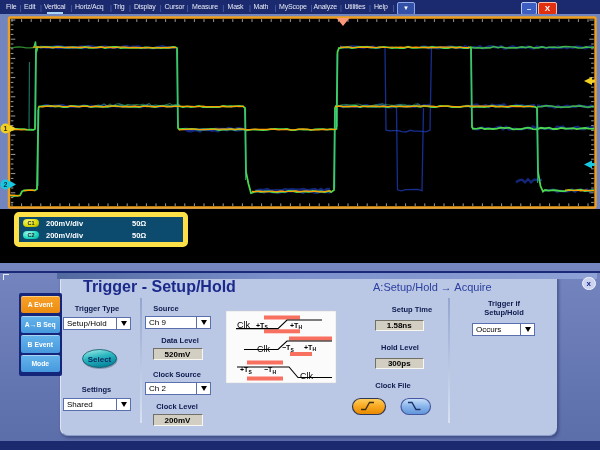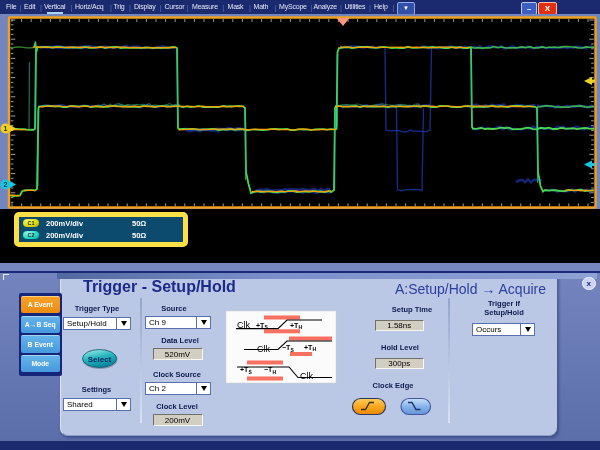--- a/index.html
+++ b/index.html
@@ -38,21 +38,21 @@
      background:linear-gradient(180deg,#7585bf,#6577b2 60%,#5b6da9)}
   #paneltopline{left:0;top:8.3px;width:600px;height:2px;background:#1b2a78}
   #win{left:60px;top:11.5px;width:495.5px;height:159px;background:#bac7e5;
      border-radius:6px 3px 8px 8px;border-top:1px solid #e8eef8;
      border-left:1px solid #dde6f4;border-bottom:1px solid #8a9cc8;
      box-shadow:1.5px 2px 3px rgba(20,30,80,.4)}
   #panelband{left:57px;top:10.3px;width:540px;height:5.3px;
      background:linear-gradient(90deg,#51699f,#7b90cb 40%,#8fa2d6)}
   #panelbottom{left:0;top:177.5px;width:600px;height:9.5px;background:#1b2a6e}
   #wintitle{left:83px;top:15px;color:#1b2a8a;font-weight:bold;font-size:16px}
-  #winsub{left:395px;top:17.5px;color:#2b3f9e;font-size:14px}
+  #winsub{left:373px;top:17.5px;color:#2b3f9e;font-size:11px}
   #xbtn{left:582px;top:13.5px;width:11.5px;height:11.5px;border-radius:50%;
      background:#ccd4f0;border:1px solid #f0f4ff;color:#1b2a8a;font-size:8px;font-weight:bold;
      display:flex;align-items:center;justify-content:center}
   
   #tabback{left:18.5px;top:30px;width:43px;height:83px;background:#15267a;border-radius:2px}
   .tab{position:absolute;left:21px;width:38.5px;height:16.5px;border-radius:2px;
      color:#fff;font-weight:bold;font-size:6.8px;display:flex;align-items:center;
      justify-content:center}
   .tabblue{background:linear-gradient(180deg,#63b2ea,#4699dd);
      border-top:1px solid #a8d4f4}
@@ -68,21 +68,21 @@
   .dd{position:absolute;height:11px;background:#fff;border:1px solid #5a6fae;
      display:flex;align-items:center;font-size:8px;color:#000}
   .dd span{margin-left:3px;white-space:nowrap}
   .ddbtn{position:absolute;right:0;top:0;bottom:0;width:13px;background:#fff;
      border-left:1px solid #5a6fae;display:flex;align-items:center;justify-content:center}
   .ddbtn:after{content:"";border-left:3.5px solid transparent;
      border-right:3.5px solid transparent;border-top:5px solid #000}
   
   .val{position:absolute;background:#d2cec2;border-top:1.5px solid #707068;
      border-left:1.5px solid #707068;border-bottom:1.5px solid #f8f8f0;
-     border-right:1.5px solid #f8f8f0;color:#000;font-weight:normal;font-size:8px;
+     border-right:1.5px solid #f8f8f0;color:#000;font-weight:bold;font-size:8px;
      display:flex;align-items:center;justify-content:center}
   .vsep{position:absolute;width:1.5px;background:linear-gradient(180deg,#93a5cf,#d8e2f2)}
 </style></head>
 <body>
   <div id="menubar" class="abs">
     <span class="mi" style="left:6px">File</span>
     <span class="mi" style="left:24px">Edit</span>
     <span class="mi" style="left:44px">Vertical</span>
     <span class="mi" style="left:75px">Horiz/Acq</span>
     <span class="mi" style="left:113.5px">Trig</span>
@@ -407,40 +407,40 @@
     <div class="dd" style="left:63px;top:54.2px;width:66px">
       <span>Setup/Hold</span>
       <div class="ddbtn"></div>
     </div>
     <div class="lbl" style="left:66.5px;top:122px;width:60px">Settings</div>
     <div class="dd" style="left:63px;top:135px;width:66px">
       <span>Shared</span>
       <div class="ddbtn"></div>
     </div>
 
-    <div class="lbl" style="left:144px;top:41px;width:60px">Source</div>
+    <div class="lbl" style="left:136px;top:41px;width:60px">Source</div>
     <div class="dd" style="left:145px;top:52.8px;width:64px">
       <span>Ch 9</span>
       <div class="ddbtn"></div>
     </div>
     <div class="lbl" style="left:150px;top:72.6px;width:60px">Data Level</div>
     <div class="val" style="left:152.5px;top:85px;width:48px;height:10px">520mV</div>
     <div class="lbl" style="left:147px;top:106.6px;width:60px">Clock Source</div>
     <div class="dd" style="left:145px;top:118.9px;width:64px">
       <span>Ch 2</span>
       <div class="ddbtn"></div>
     </div>
     <div class="lbl" style="left:147px;top:138.6px;width:60px">Clock Level</div>
     <div class="val" style="left:152.5px;top:151px;width:48px;height:10px">200mV</div>
 
     <div class="lbl" style="left:382px;top:41.8px;width:60px">Setup Time</div>
     <div class="val" style="left:375px;top:56.6px;width:46.5px;height:9px">1.58ns</div>
     <div class="lbl" style="left:370px;top:80px;width:60px">Hold Level</div>
     <div class="val" style="left:375px;top:94.5px;width:46.5px;height:9px">300ps</div>
-    <div class="lbl" style="left:363px;top:118px;width:60px">Clock Edge</div>
+    <div class="lbl" style="left:363px;top:118px;width:60px">Clock File</div>
 
     <div class="lbl" style="left:474px;top:36px;width:60px">Trigger if<br>Setup/Hold</div>
     <div class="dd" style="left:472px;top:59.8px;width:61px">
       <span>Occurs</span>
       <div class="ddbtn"></div>
     </div>
 
     <div id="tabback" class="abs"></div>
     <div id="tab1" class="tab">A Event</div>
     <div id="tab2" class="tab tabblue">A→B Seq</div>

